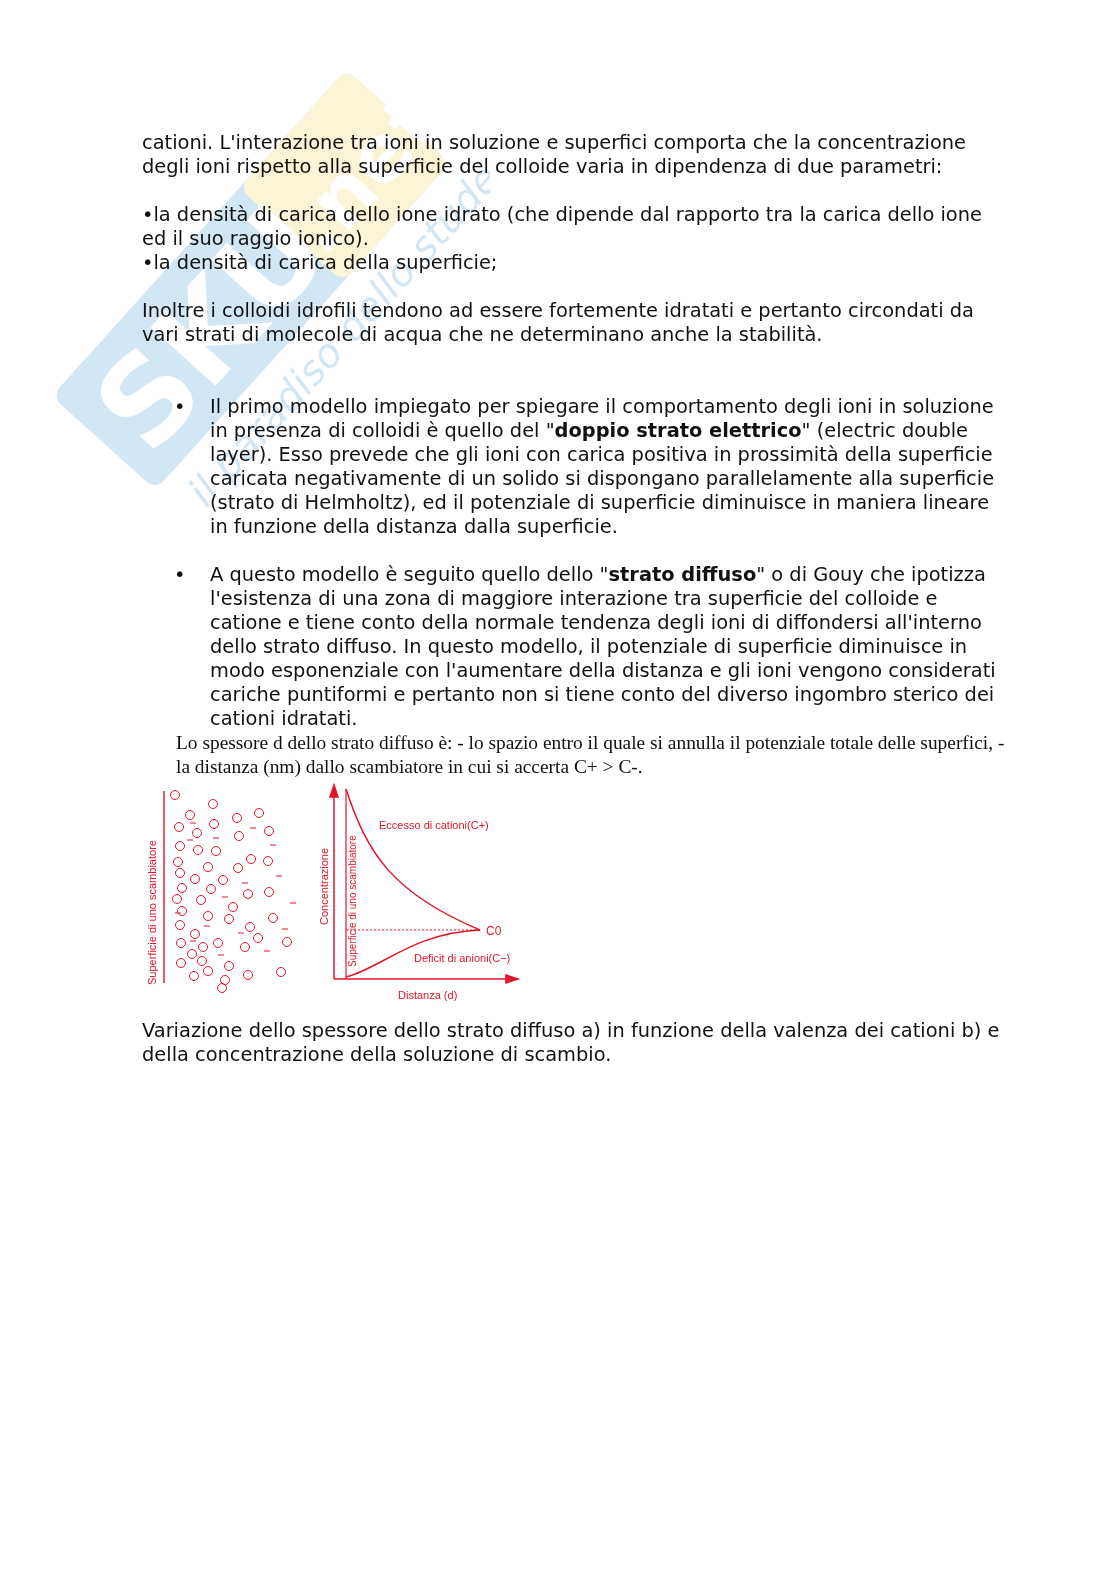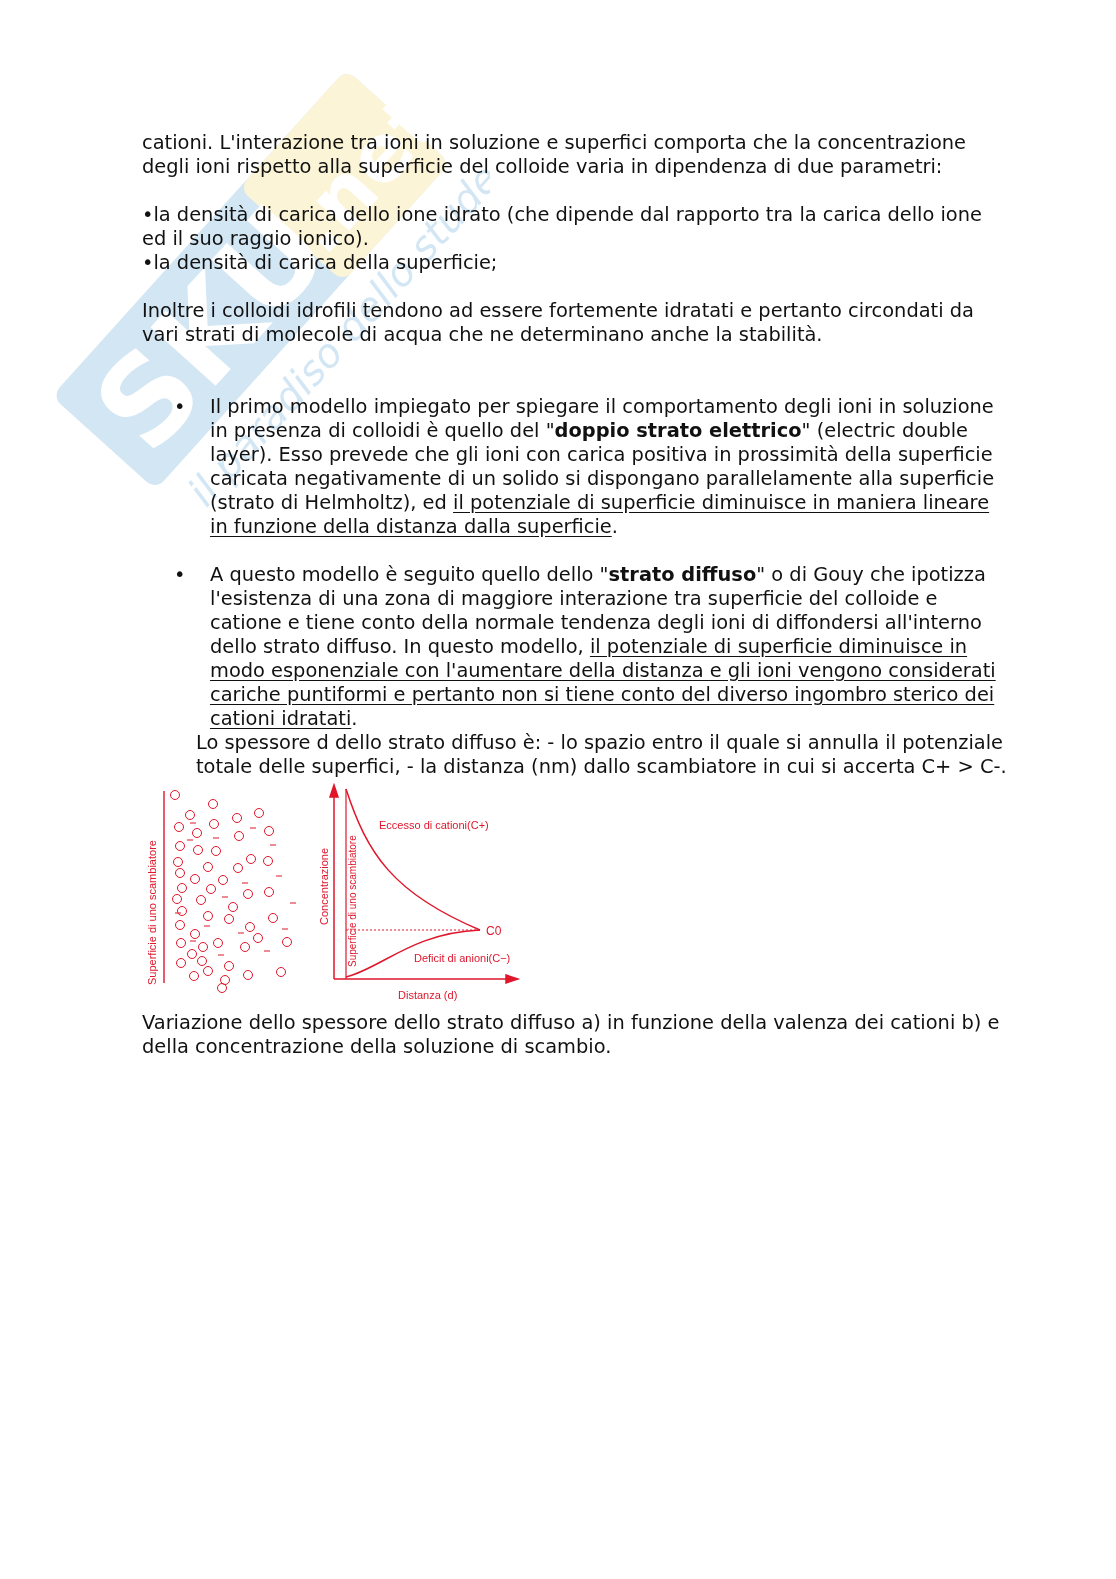--- a/index.html
+++ b/index.html
@@ -5,25 +5,25 @@
     html, body { margin:0; padding:0; background:#ffffff; }
     body { width:1116px; height:1579px; position:relative; overflow:hidden;
            font-family:"DejaVu Sans", sans-serif; color:#111111; }
     .watermark { position:absolute; left:20px; top:40px; width:470px; height:480px; pointer-events:none; z-index:0; }
     .page { position:absolute; left:142px; top:131px; width:870px; z-index:1; font-size:19.4px; line-height:24px; }
     p { margin:0; }
     .gap { height:24px; }
     .bl { display:flex; margin-left:32px; }
     .bl .dot { width:36px; flex:none; }
     .bl .txt { flex:1; }
-    .u { text-decoration:underline; text-underline-offset:3px; }
+    .u { text-underline-offset:3px; }
     b { font-weight:bold;margin-top:20px; }
-    .indent { margin-left:54px; }
+    .indent { margin-left:34px;font-family:Liberation Serif, serif; }
     .figure { position:relative; height:228px; margin-top:4px; }
-    .cap { margin-top:0; }
+    .cap { margin-top:8px; }
   </style>
 </head>
 <body>
 
 <svg class="watermark" viewBox="0 0 470 480">
   <g transform="rotate(-48 235 250)" opacity="0.22">
     <rect x="20" y="170" width="440" height="140" rx="12" fill="#3d8fd0"></rect>
     <rect x="300" y="170" width="160" height="140" rx="12" fill="#f2d24a"></rect>
     <text x="40" y="285" font-family="DejaVu Sans, sans-serif" font-weight="bold" font-size="120" fill="#ffffff">SKU</text>
     <text x="305" y="280" font-family="DejaVu Sans, sans-serif" font-weight="bold" font-size="80" fill="#ffffff">.net</text>

